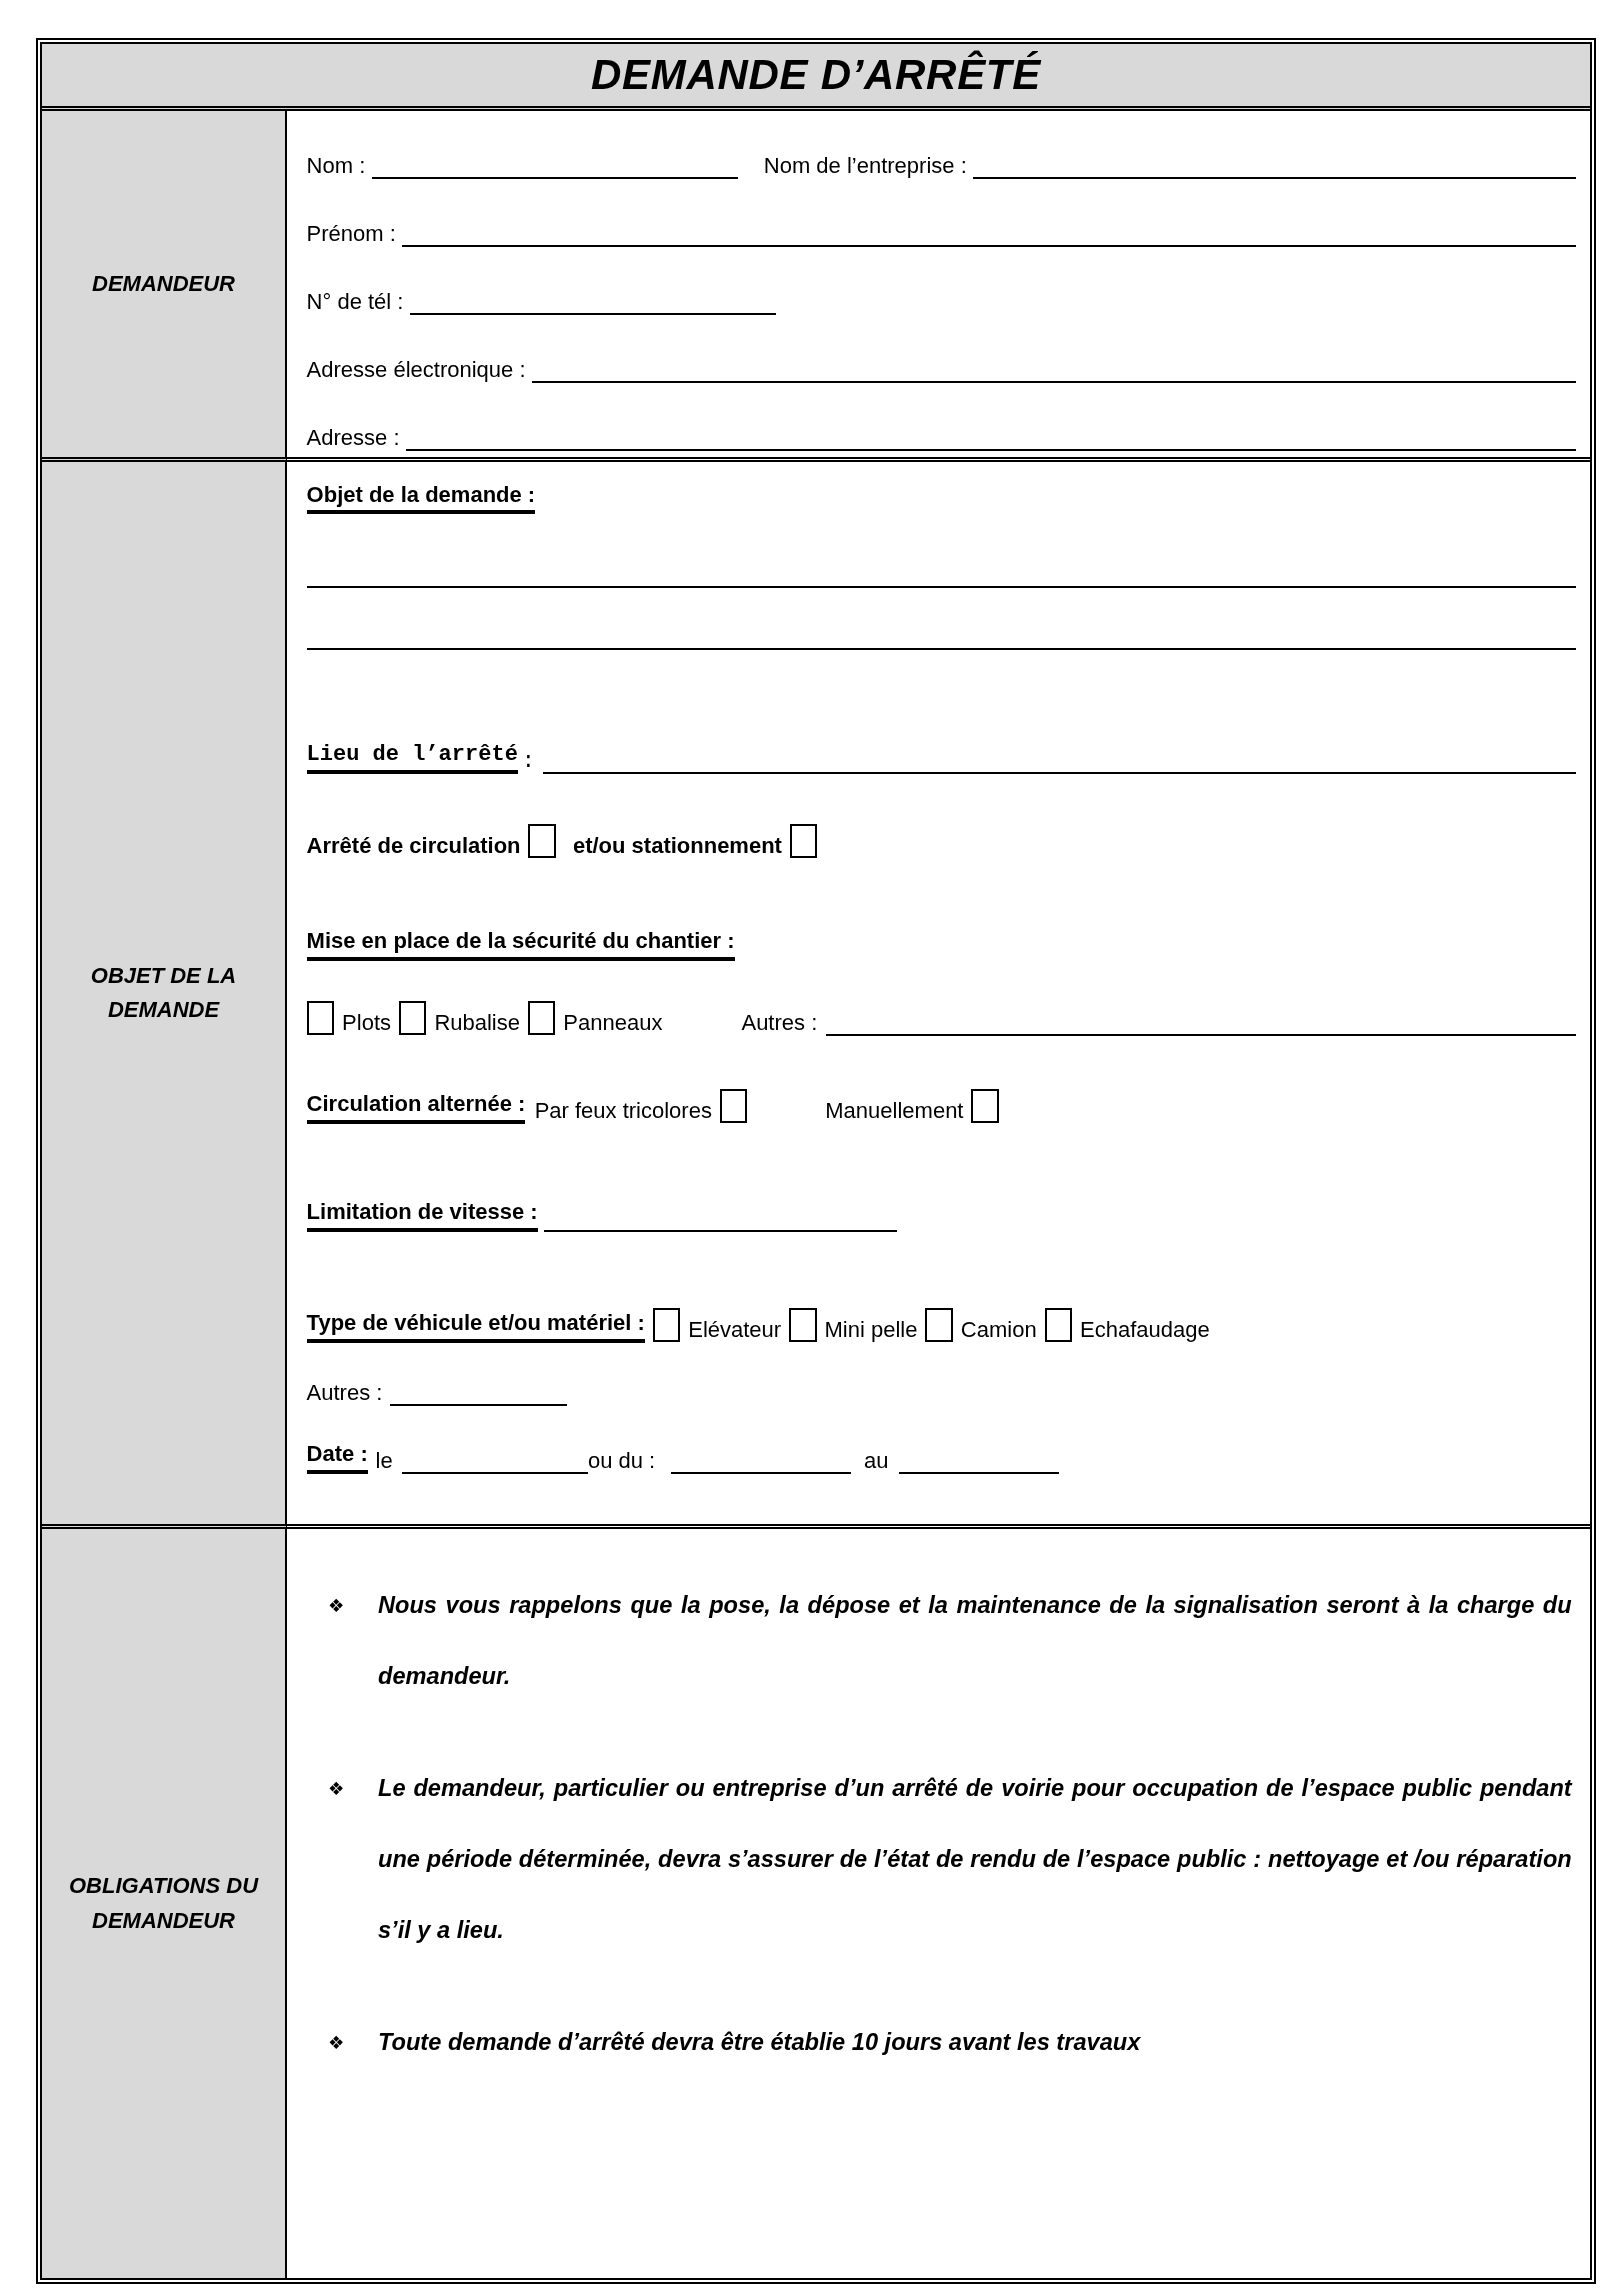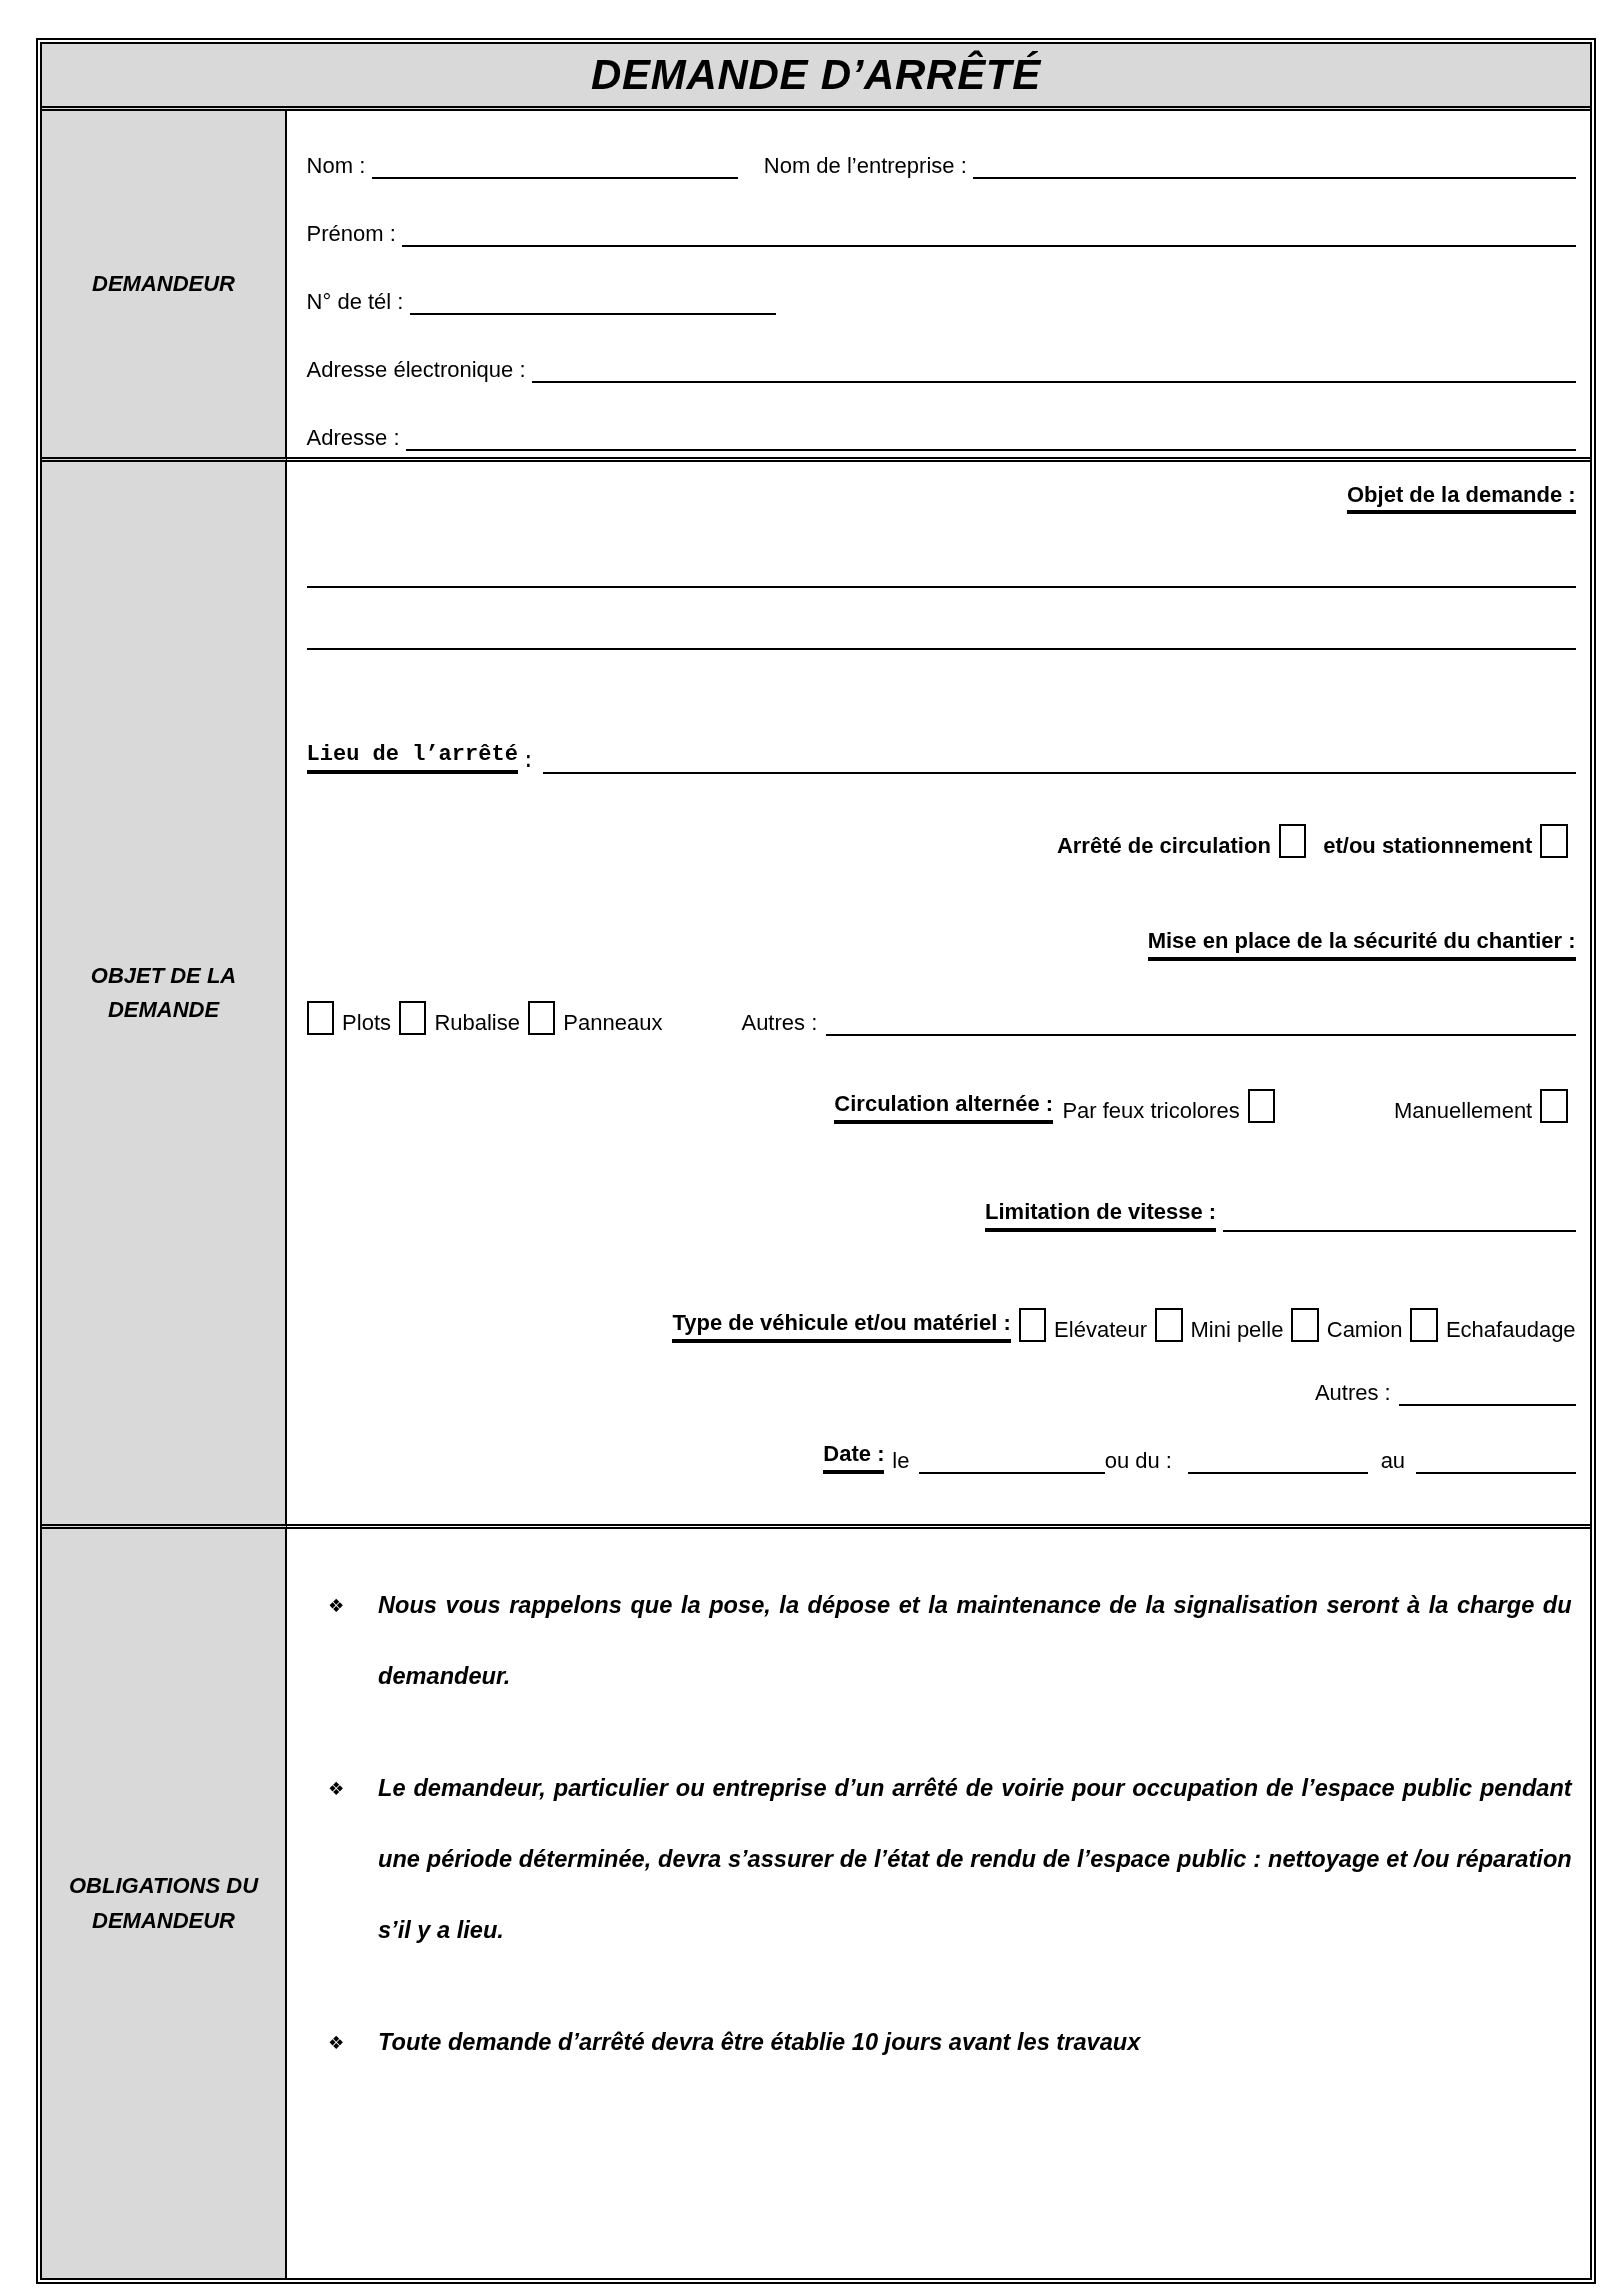--- a/index.html
+++ b/index.html
@@ -24,25 +24,25 @@
   .blank{border-bottom:2.6px solid #000;height:25px;display:inline-block;flex:none;}
   .grow{flex:1 1 auto;}
   .w560{width:366px;}
   .w540{width:353px;}
   .w270{width:177px;}
   .w285{width:186px;}
   .w275{width:180px;}
   .w245{width:160px;}
   .gap40{margin-left:26px;}
   .ml120{margin-left:79px;}
-  .ml170{margin-left:111px;}
+  .ml170{margin-left:70px;}
   .ml40{margin-left:9px;}
   
   .orow{position:absolute;left:19.6px;right:14.4px;display:flex;align-items:flex-end;
-        font-size:22px;height:34px;justify-content:flex-end;}
+        font-size:22px;height:34px;}
   .uh{border-bottom:4.6px solid #000;font-weight:bold;padding-bottom:2.6px;white-space:nowrap;}
   .b{font-weight:bold;white-space:nowrap;}
   .plain{white-space:nowrap;}
   .colon{padding:0 7.9px 0 3.9px;}
   .cb{width:23.6px;height:30px;border:2.6px solid #000;background:#fff;display:inline-block;
       margin:0 7.9px 1.3px 7.9px;flex:none;}
   
   .obligations{padding:41px 18.3px 0 41px;box-sizing:border-box;}
   .bullet{display:flex;margin-bottom:41px;}
   .bmark{width:50px;flex:none;font-size:18.3px;line-height:71px;font-weight:bold;}

